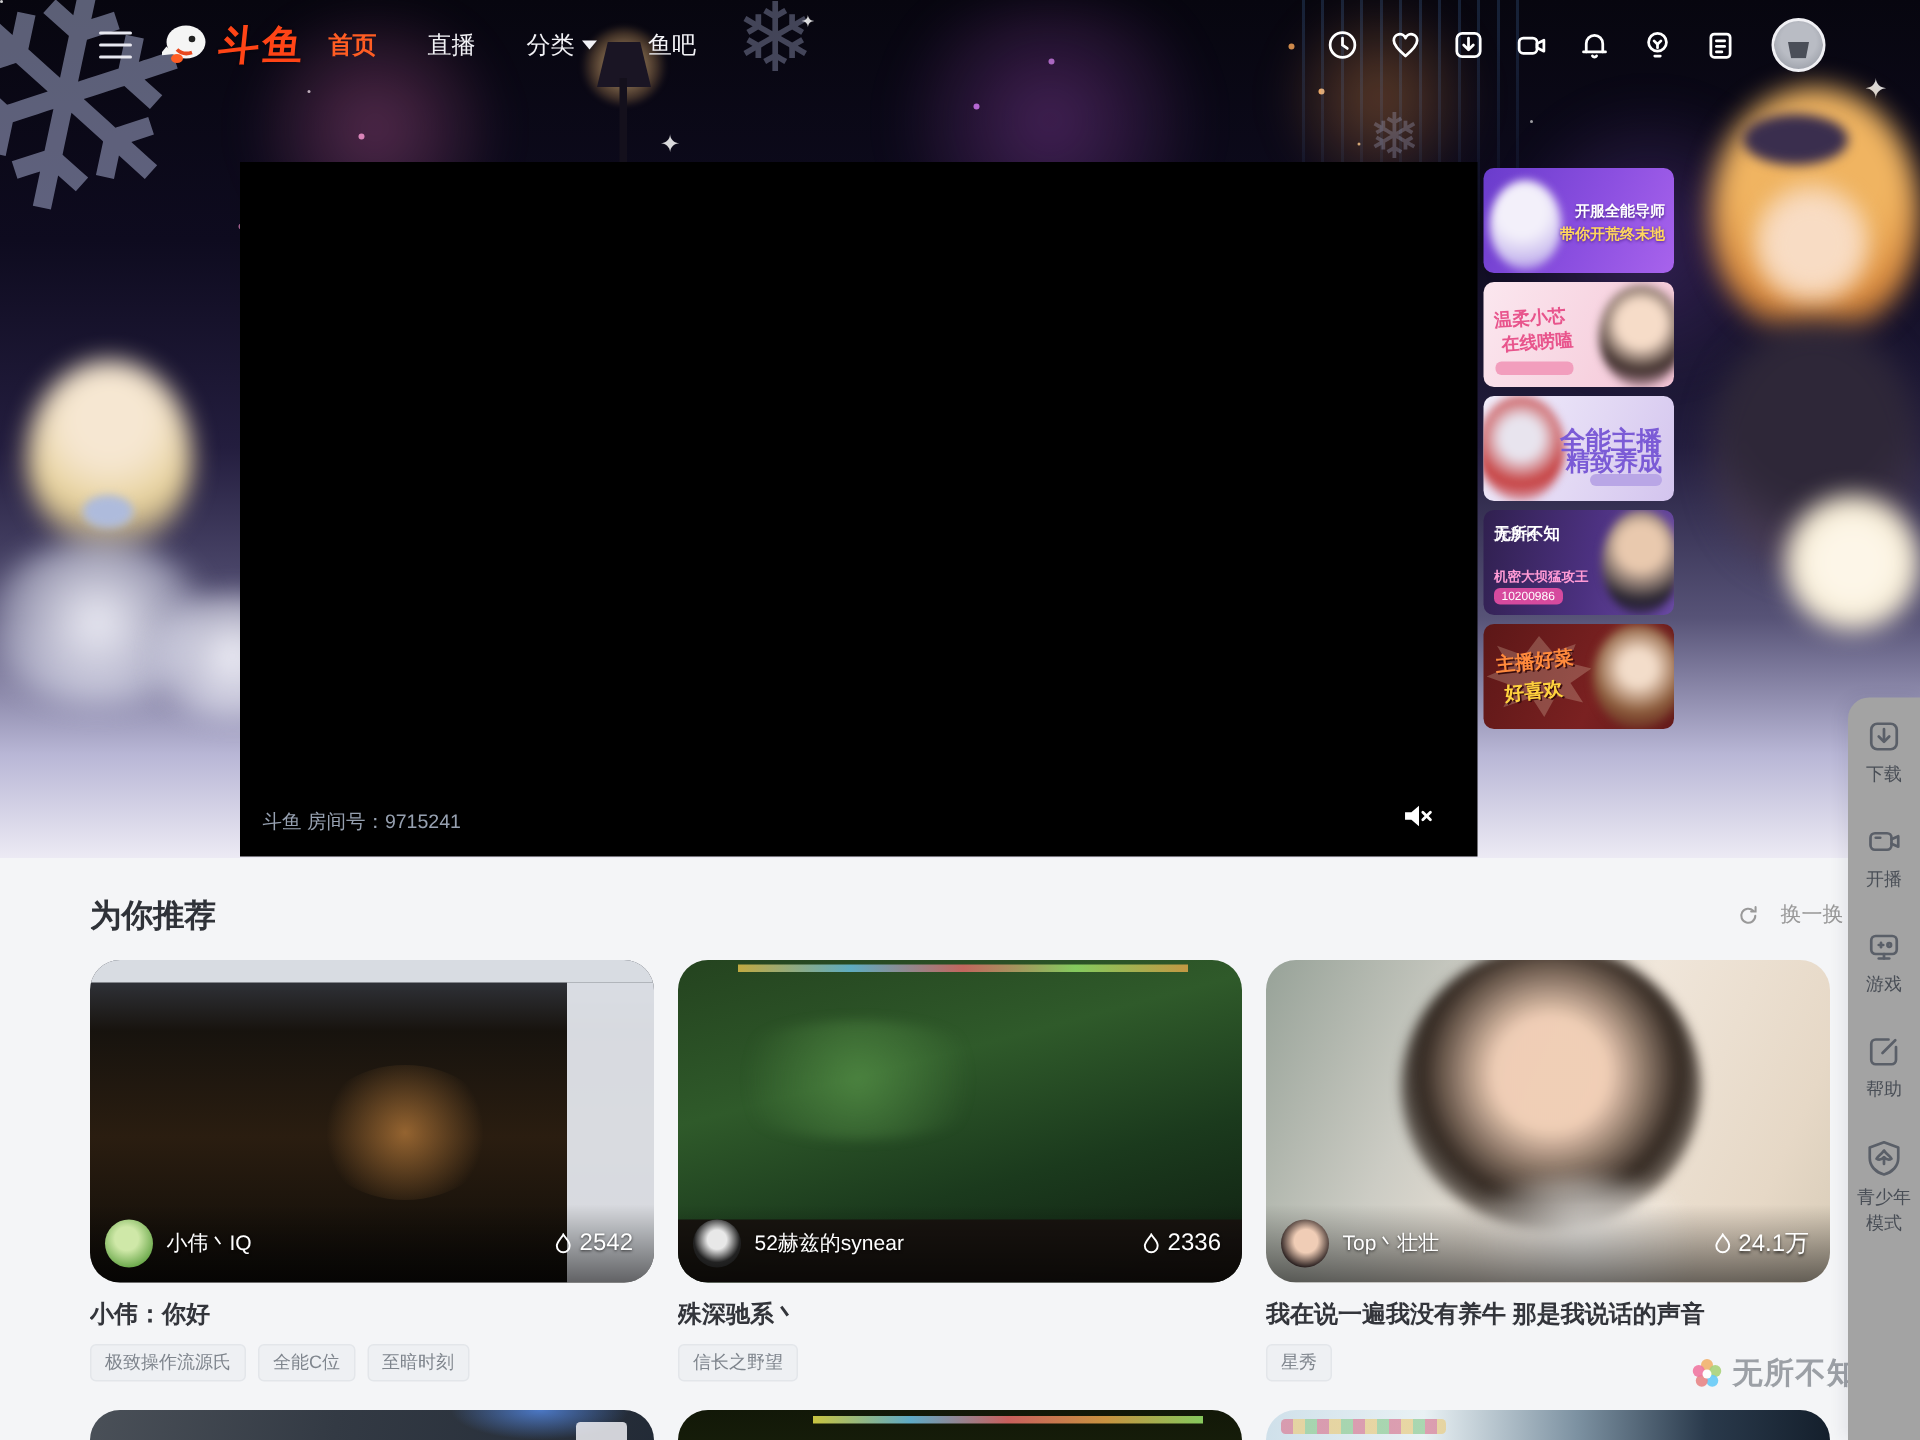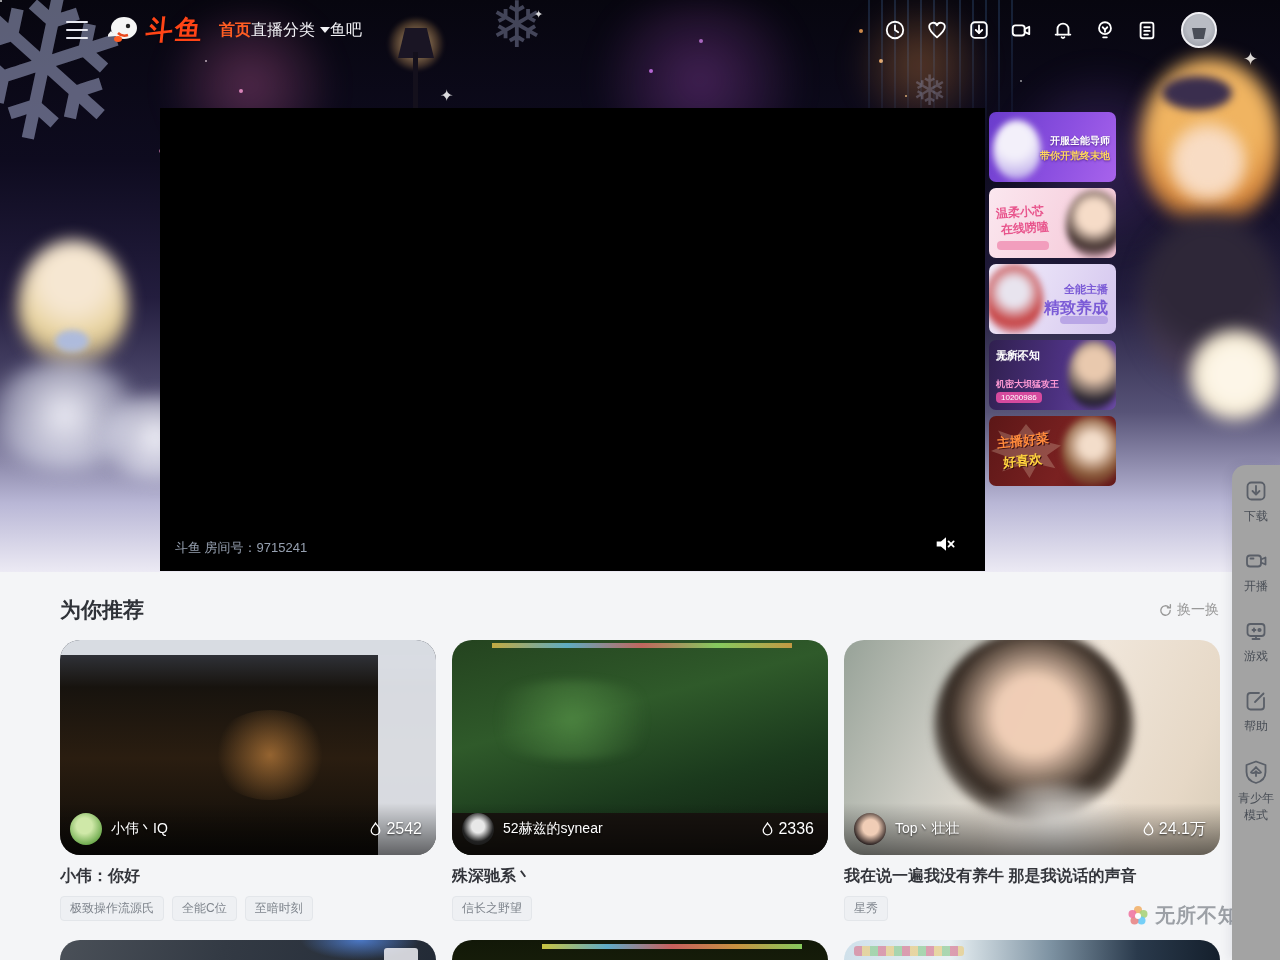--- a/index.html
+++ b/index.html
@@ -40,21 +40,21 @@
   .lamp-glow { position:absolute; left:388px; top:18px; width:56px; height:52px; border-radius:50%;
     background:radial-gradient(circle, rgba(255,214,150,.8) 0%, rgba(255,190,110,.25) 55%, transparent 75%); filter:blur(2px); }
 
   
   .header { position:absolute; left:0; top:0; width:1280px; height:60px; z-index:30; }
   .burger { position:absolute; left:66px; top:21px; width:22px; height:18px; display:flex; flex-direction:column; justify-content:space-between; cursor:pointer; }
   .burger span { display:block; height:2px; background:#e8e8f0; border-radius:1px; }
   .logo { position:absolute; left:108px; top:12px; display:flex; align-items:center; cursor:pointer; }
   .logo-text { font-size:27px; font-weight:bold; color:#ff4416; transform:skewX(-6deg); letter-spacing:2px; margin-left:4px;
     text-shadow:0 0 2px rgba(0,0,0,.4); }
-  .nav { position:absolute; left:219px; top:0; height:60px; display:flex; align-items:center; }
+  .nav { position:absolute; left:219px; top:0; height:60px; display:flex; align-items:center; gap:34px; }
   .nav-item { font-size:16px; color:#f2f2f6; cursor:pointer; display:flex; align-items:center; gap:5px; }
   .nav-item.active { color:#ff5d23; font-weight:bold; }
   .caret { width:0; height:0; border-left:5px solid transparent; border-right:5px solid transparent; border-top:6px solid #f2f2f6; }
   .search { position:absolute; left:575px; top:10px; width:282px; height:40px; background:#ffffff; border-radius:20px;
     display:flex; align-items:center; padding:0 16px 0 22px; }
   .search input { flex:1; border:none; outline:none; font-size:15px; color:#444; background:transparent; font-family:inherit; }
   .search input::placeholder { color:#9aa0a8; }
   .hicons { position:absolute; left:884px; top:19px; display:flex; align-items:center; gap:20px; }
   .hicon { width:22px; height:22px; cursor:pointer; flex:0 0 auto; }
   .avatar-top { position:absolute; left:1181px; top:12px; width:36px; height:36px; border-radius:50%;
@@ -85,41 +85,41 @@
   .b2-t2 { position:absolute; right:6px; top:37px; color:#ffd65e; font-size:10px; font-weight:bold; text-shadow:0 1px 2px rgba(60,20,120,.8); }
   .b3 { background:linear-gradient(115deg,#fbe7ef 0%,#f7d3e0 60%,#f3c4d6 100%); }
   .b3 .photo { position:absolute; right:-6px; top:2px; width:56px; height:68px; border-radius:50%;
     background:radial-gradient(circle at 50% 38%, #f6dcc8 0 30%, #3a2b28 62%, #e9b8cc 90%); filter:blur(3px); }
   .b3-t1 { position:absolute; left:7px; top:16px; color:#e8548c; font-size:12px; font-weight:bold; transform:rotate(-4deg); }
   .b3-t2 { position:absolute; left:12px; top:32px; color:#e8548c; font-size:12px; font-weight:bold; transform:rotate(-4deg); }
   .b3-pill { position:absolute; left:8px; top:53px; width:52px; height:9px; border-radius:4px; background:#f29ebd; }
   .b4 { background:linear-gradient(115deg,#f2eefb 0%,#e2d8f4 55%,#d3c4ee 100%); }
   .b4 .girl { position:absolute; left:-4px; top:0; width:58px; height:70px; border-radius:50%;
     background:radial-gradient(circle at 50% 40%, #e8e4ee 0 26%, #c43a3a 60%, transparent 95%); filter:blur(3px); }
-  .b4-t1 { position:absolute; right:8px; top:18px; color:#7b5bd6; font-size:11px; font-weight:bold; }
+  .b4-t1 { position:absolute; right:8px; top:18px; color:#7b5bd6; font-size:17px; font-weight:bold; }
   .b4-t2 { position:absolute; right:8px; top:34px; color:#7b5bd6; font-size:16px; font-weight:bold; }
   .b4-pill { position:absolute; right:8px; top:52px; width:48px; height:8px; border-radius:4px; background:#b9a6e6; }
   .b5 { background:linear-gradient(100deg,#30204f 0%,#4c3180 55%,#6a4aa4 100%); }
   .b5 .man { position:absolute; right:-4px; top:0; width:52px; height:70px; border-radius:50%;
     background:radial-gradient(circle at 50% 35%, #e9c9ae 0 28%, #23202c 70%, transparent 100%); filter:blur(3px); }
   .b5-t1 { position:absolute; left:7px; top:8px; color:#fff; font-size:11px; font-weight:bold; }
   .b5-t2 { position:absolute; left:7px; top:10px; color:#fff; font-size:10px; font-weight:normal; }
   .b5-t3 { position:absolute; left:7px; top:38px; color:#ff9ad5; font-size:9px; font-weight:bold; }
   .b5-pill { position:absolute; left:7px; top:52px; background:#d64a9e; color:#fff; font-size:8px; padding:1px 5px; border-radius:4px; }
   .b6 { background:linear-gradient(115deg,#5c1717 0%,#7a2121 60%,#641a1a 100%); }
   .b6 .burst { position:absolute; left:2px; top:8px; width:70px; height:54px; background:rgba(240,220,190,.25);
     clip-path:polygon(50% 0,63% 20%,85% 10%,78% 33%,100% 40%,80% 58%,92% 82%,66% 74%,55% 100%,43% 76%,16% 88%,26% 62%,0 50%,22% 38%,10% 12%,36% 24%); }
   .b6 .fox { position:absolute; right:-6px; top:0; width:60px; height:70px; border-radius:50%;
     background:radial-gradient(circle at 50% 42%, #f3ddca 0 22%, #8a5a3a 58%, #5c1717 95%); filter:blur(3px); }
   .b6-t1 { position:absolute; left:8px; top:16px; color:#ff8a3c; font-size:13px; font-weight:bold; transform:rotate(-6deg); text-shadow:1px 1px 0 #3a0d0d; }
   .b6-t2 { position:absolute; left:14px; top:36px; color:#ffd23e; font-size:13px; font-weight:bold; transform:rotate(-6deg); text-shadow:1px 1px 0 #3a0d0d; }
 
   
   .rec-title { position:absolute; left:60px; top:596px; font-size:21px; font-weight:bold; color:#2f3238; }
-  .refresh { position:absolute; left:1158px; top:601px; display:flex; align-items:center; gap:4px; color:#999; font-size:14px; cursor:pointer; }
+  .refresh { position:absolute; left:1158px; top:601px; display:flex; align-items:center; gap:14px; color:#999; font-size:14px; cursor:pointer; }
 
   .card { position:absolute; width:376px; cursor:pointer; }
   .thumb { position:relative; width:376px; height:215px; border-radius:20px; overflow:hidden; }
   .t1 { background:linear-gradient(180deg,#3a3f4a 0%,#17130e 22%,#2a1d10 55%,#0d0b08 100%); }
   .t1 .browser-bar { position:absolute; left:0; top:0; width:100%; height:15px; background:#d8dce2; }
   .t1 .chat-col { position:absolute; right:0; top:15px; width:58px; height:200px; background:#e8ecf2; opacity:.92; }
   .t1 .torch { position:absolute; left:150px; top:70px; width:120px; height:90px; border-radius:50%;
     background:radial-gradient(circle,rgba(255,170,80,.5) 0%,transparent 70%); }
   .t2 { background:linear-gradient(165deg,#24431f 0%,#2f5a2a 35%,#1b3a1d 65%,#0e1c10 100%); }
   .t2 .killfeed { position:absolute; left:40px; top:3px; width:300px; height:5px;

